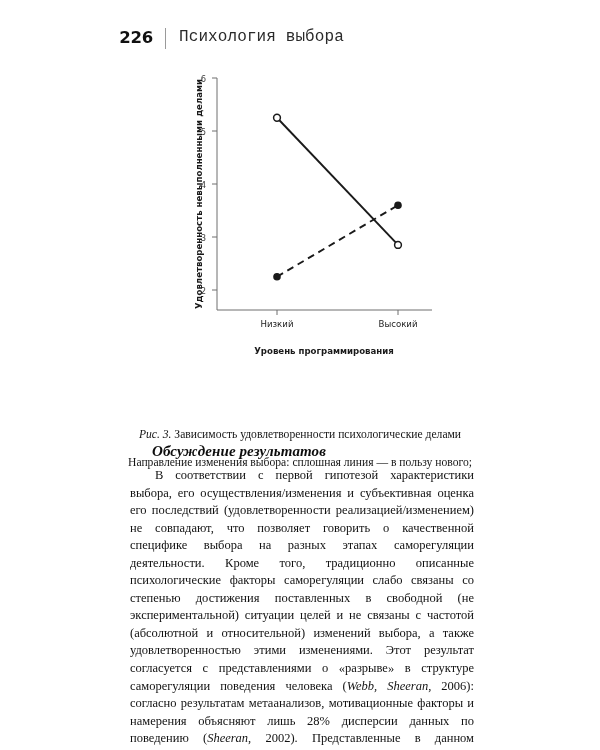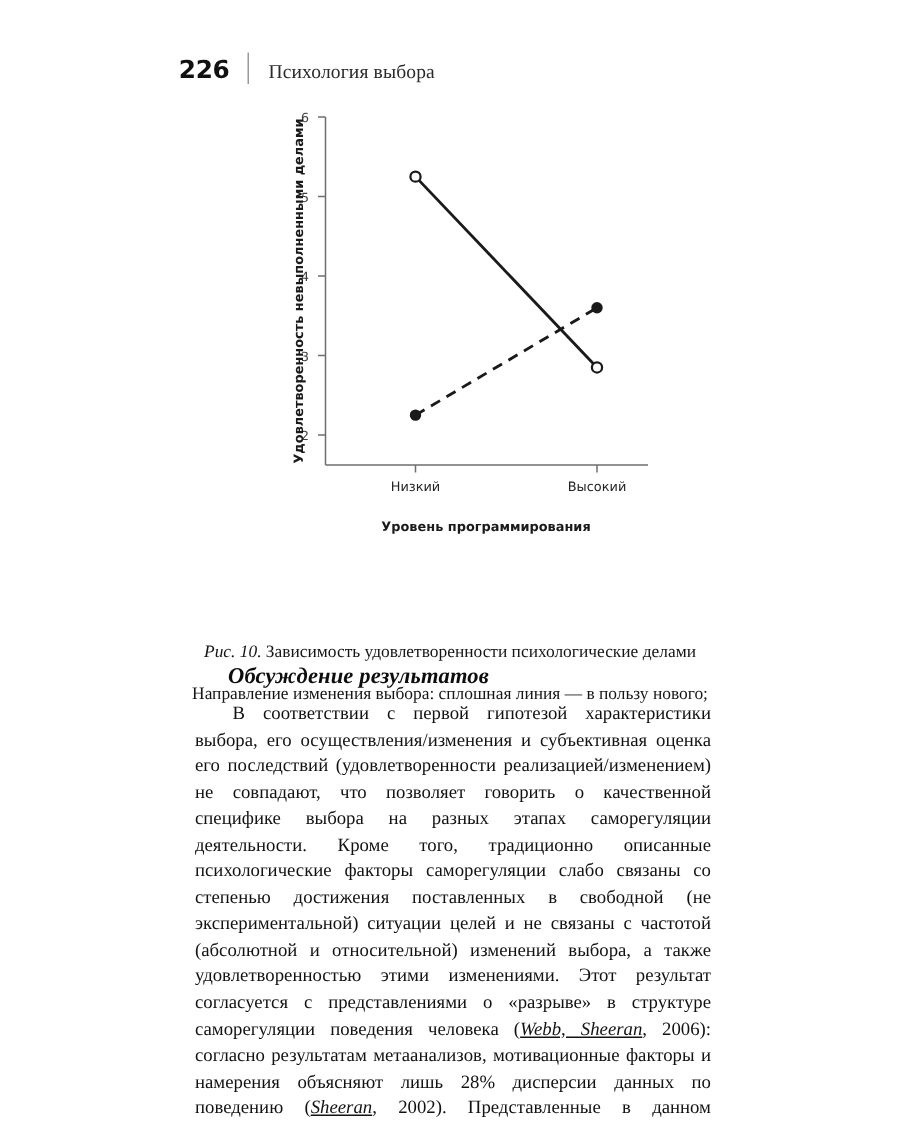--- a/index.html
+++ b/index.html
@@ -17,42 +17,42 @@
   }
 
   
   .page-header {
     position: absolute;
     left: 0;
     top: 28px;
     width: 500px;
     height: 28px;
     display: flex;
-    align-items: flex-end;
+    align-items: flex-start;
   }
   .page-number {
     width: 165px;
     text-align: right;
     padding-right: 12px;
     font-family: "DejaVu Sans", sans-serif;
     font-weight: bold;
     font-size: 16.5px;
     letter-spacing: -0.2px;
     color: #111;
     box-sizing: border-box;
   }
   .header-rule {
     width: 1px;
     height: 21px;
     background: #9a9a9a;
   }
   .header-title {
     padding-left: 13px;
-    font-family: Liberation Serif, serif;
-    font-size: 13px;
+    font-family: Liberation Mono, monospace;
+    font-size: 16px;
     color: #2a2a2a;
     letter-spacing: 0.1px;
   }
 
   
   .figure-block {
     position: absolute;
     left: 0;
     top: 64px;
     width: 600px;
@@ -120,21 +120,20 @@
     line-height: 17.55px;
     text-align: justify;
     text-justify: inter-word;
     color: #121212;
     margin: 0;
     text-indent: 25px;
     hyphens: manual;
   }
   .body-paragraph i {
     font-style: italic;
-    text-decoration: underline;
   }
 </style>
 </head>
 <body>
 
 <div class="page-header">
   <div class="page-number">226</div>
   <div class="header-rule"></div>
   <div class="header-title">Психология выбора</div>
 </div>
@@ -177,21 +176,21 @@
       <circle cx="277" cy="53.75" r="3.4" fill="#ffffff" stroke="#1a1a1a" stroke-width="1.5"></circle>
       <circle cx="398" cy="180.95" r="3.4" fill="#ffffff" stroke="#1a1a1a" stroke-width="1.5"></circle>
 
       <line x1="277" y1="212.75" x2="398" y2="141.2" stroke="#1a1a1a" stroke-width="1.9" stroke-dasharray="7,5"></line>
       <circle cx="277" cy="212.75" r="3.1" fill="#1a1a1a" stroke="#1a1a1a" stroke-width="1.4"></circle>
       <circle cx="398" cy="141.2" r="3.1" fill="#1a1a1a" stroke="#1a1a1a" stroke-width="1.4"></circle>
     </svg>
   </div>
 
   <div class="figure-caption">
-    <span class="fig-no">Рис. 10.</span><span> Зависимость удовлетворенности психологические делами</span><br>
+    <span class="fig-no">Рис. 3.</span><span> Зависимость удовлетворенности психологические делами</span><br>
     <br>
     <span>Направление изменения выбора: сплошная линия — в пользу нового;</span><br>
   </div>
 </div>
 
 <div class="body-block">
   <div class="section-heading">Обсуждение результатов</div>
   <p class="body-paragraph"><span>В соответствии с первой гипотезой характеристики выбора, его осуществления/изменения и субъективная оценка его последствий (удовлетворенности реализацией/изменением) не совпадают, что позволяет говорить о качественной специфике выбора на разных этапах саморегуляции деятельности. Кроме того, традиционно описанные психологические факторы саморегуляции слабо связаны со степенью достижения поставленных в свободной (не экспериментальной) ситуации целей и не связаны с частотой (абсолютной и относительной) изменений выбора, а также удовлетворенностью этими изменениями. Этот результат согласуется с представлениями о «разрыве» в структуре саморегуляции поведения человека (</span><i>Webb, Sheeran</i><span>, 2006): согласно результатам метаанализов, мотивационные факторы и намерения объясняют лишь 28% дисперсии данных по поведению (</span><i>Sheeran</i><span>, 2002). Представленные в данном исследовании</span></p>
 </div>
 

